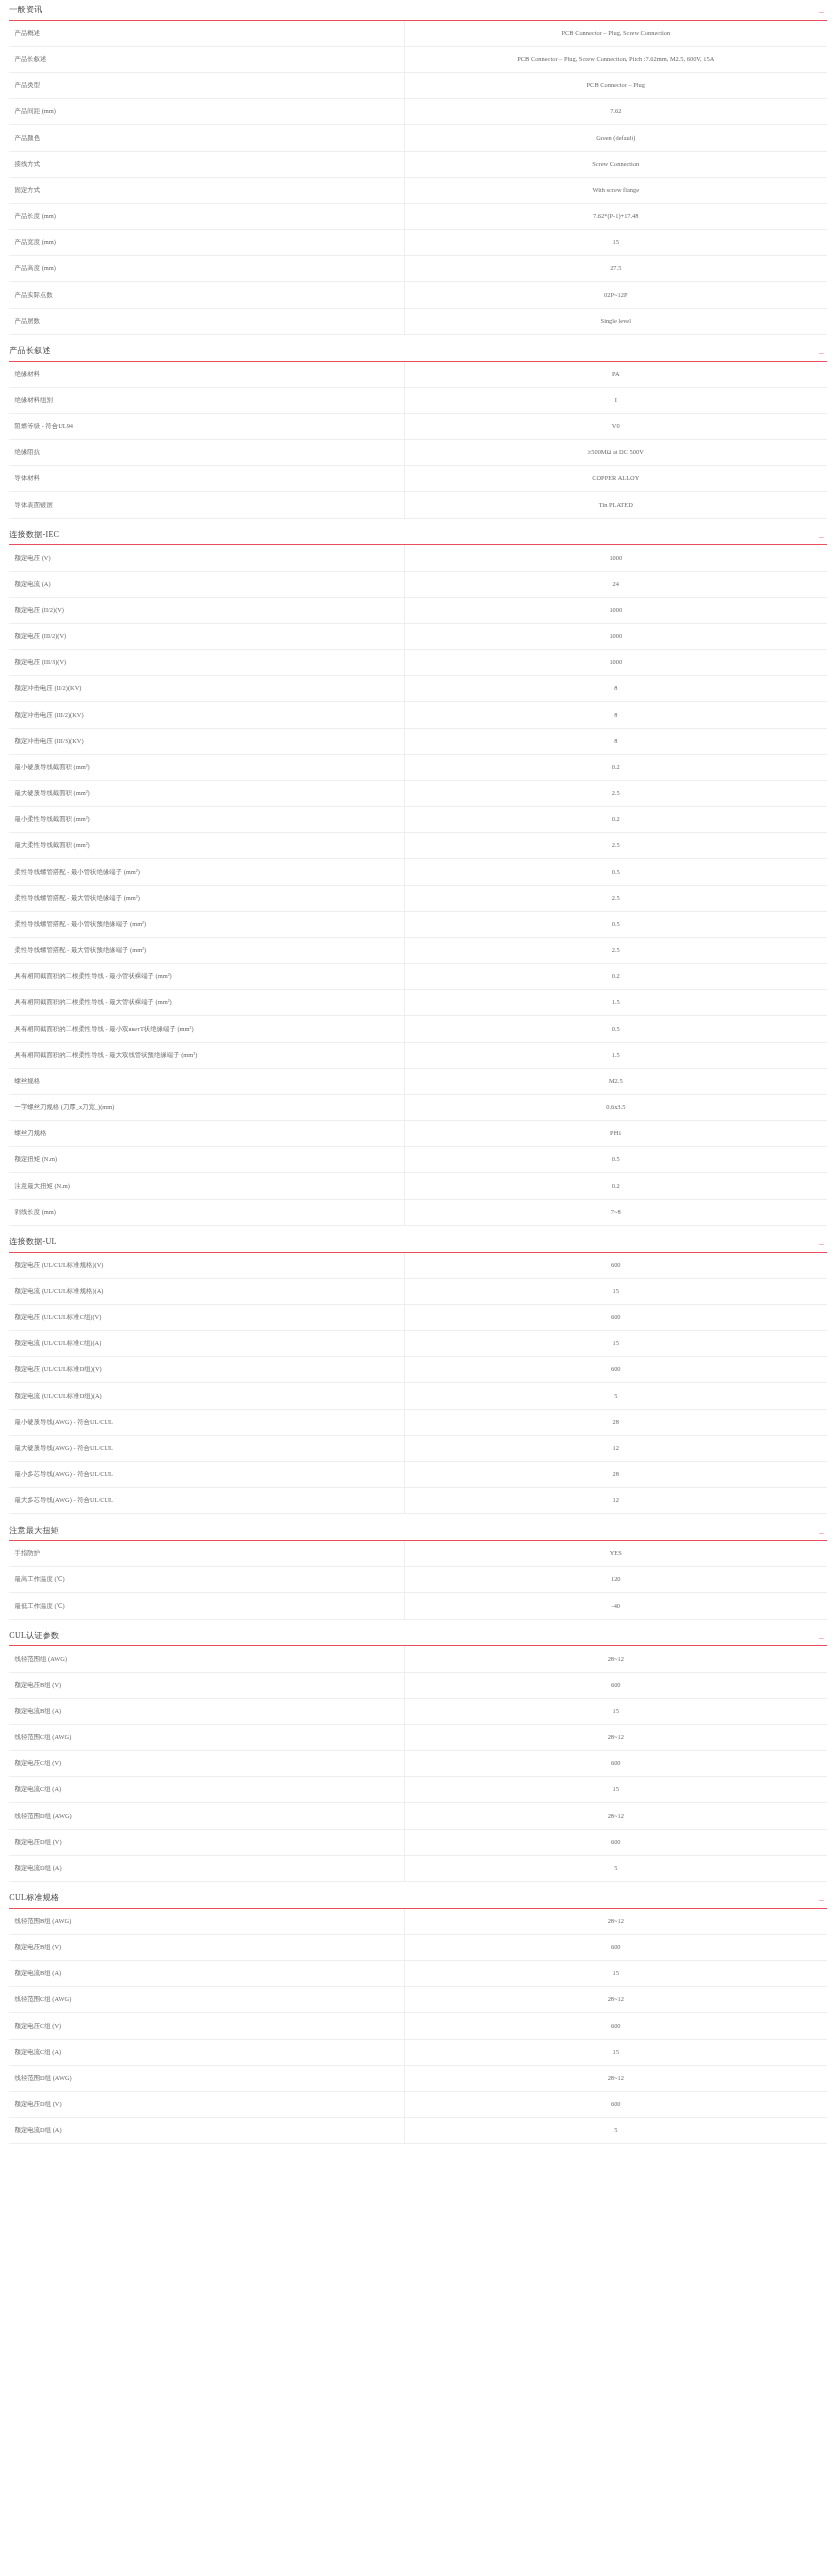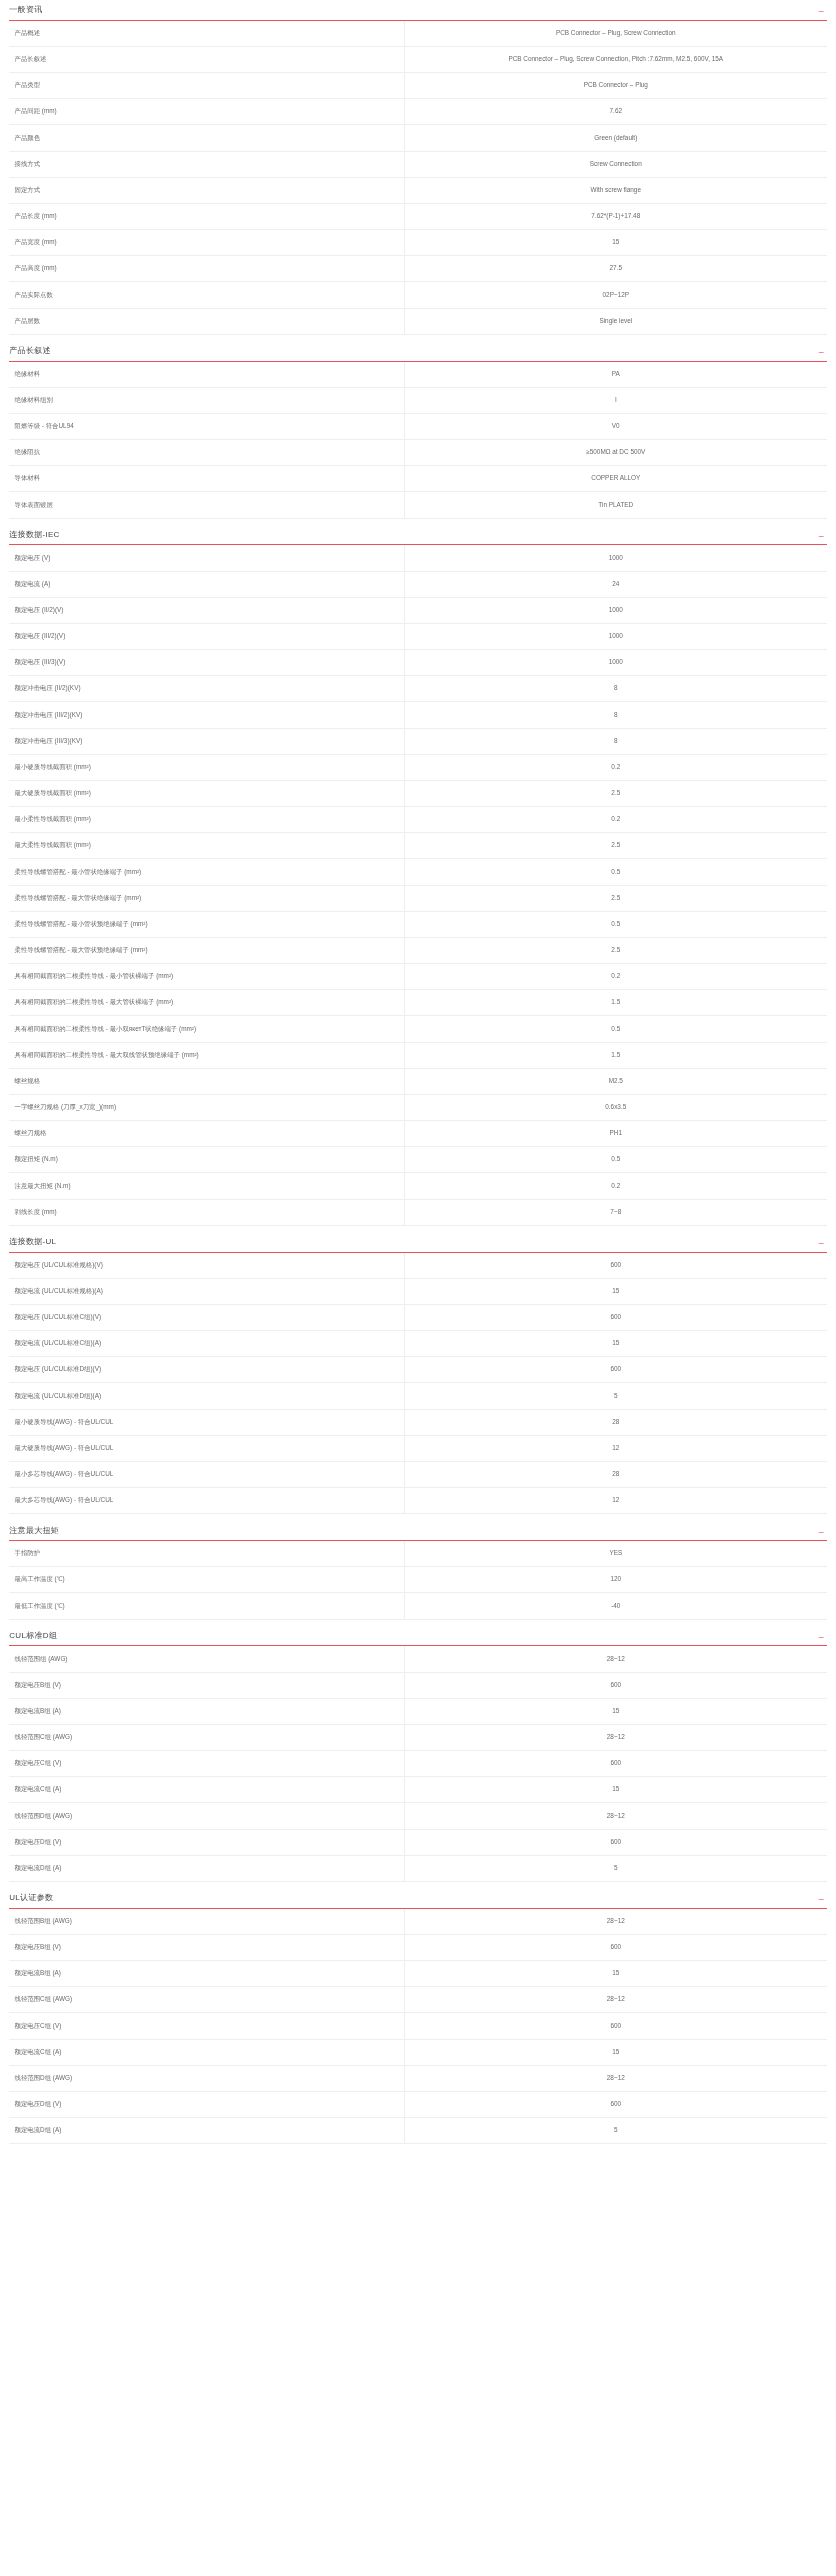--- a/index.html
+++ b/index.html
@@ -10,20 +10,21 @@
   body {
     width: 836px;
     font-family: "Liberation Sans", sans-serif;
     color: #555555;
     -webkit-font-smoothing: antialiased;
   }
   .page {
     width: 836px;
     box-sizing: border-box;
     padding: 5.2px 9.3px 20.6px 9.3px;
+    font-family: Liberation Serif, serif;
   }
   .section {
     margin-bottom: 11.3px;
   }
   .section-header {
     position: relative;
     padding: 0 0 5.2px 0;
     border-bottom: 1px solid #e8505b;
     display: flex;
     align-items: flex-end;
@@ -351,21 +352,21 @@
             </tr>
             <tr>
               <td class="key">最低工作温度 (℃)</td>
               <td class="val">-40</td>
             </tr>
           </tbody>
         </table>
       </div>
       <div class="section">
         <div class="section-header">
-          <div class="section-title">CUL标准D组</div>
+          <div class="section-title">CUL认证参数</div>
           <div class="collapse-icon">–</div>
         </div>
         <table class="spec">
           <tbody>
             <tr>
               <td class="key">线径范围组 (AWG)</td>
               <td class="val">28~12</td>
             </tr>
             <tr>
               <td class="key">额定电压B组 (V)</td>
@@ -397,21 +398,21 @@
             </tr>
             <tr>
               <td class="key">额定电流D组 (A)</td>
               <td class="val">5</td>
             </tr>
           </tbody>
         </table>
       </div>
       <div class="section">
         <div class="section-header">
-          <div class="section-title">UL认证参数</div>
+          <div class="section-title">CUL标准规格</div>
           <div class="collapse-icon">–</div>
         </div>
         <table class="spec">
           <tbody>
             <tr>
               <td class="key">线径范围B组 (AWG)</td>
               <td class="val">28~12</td>
             </tr>
             <tr>
               <td class="key">额定电压B组 (V)</td>

